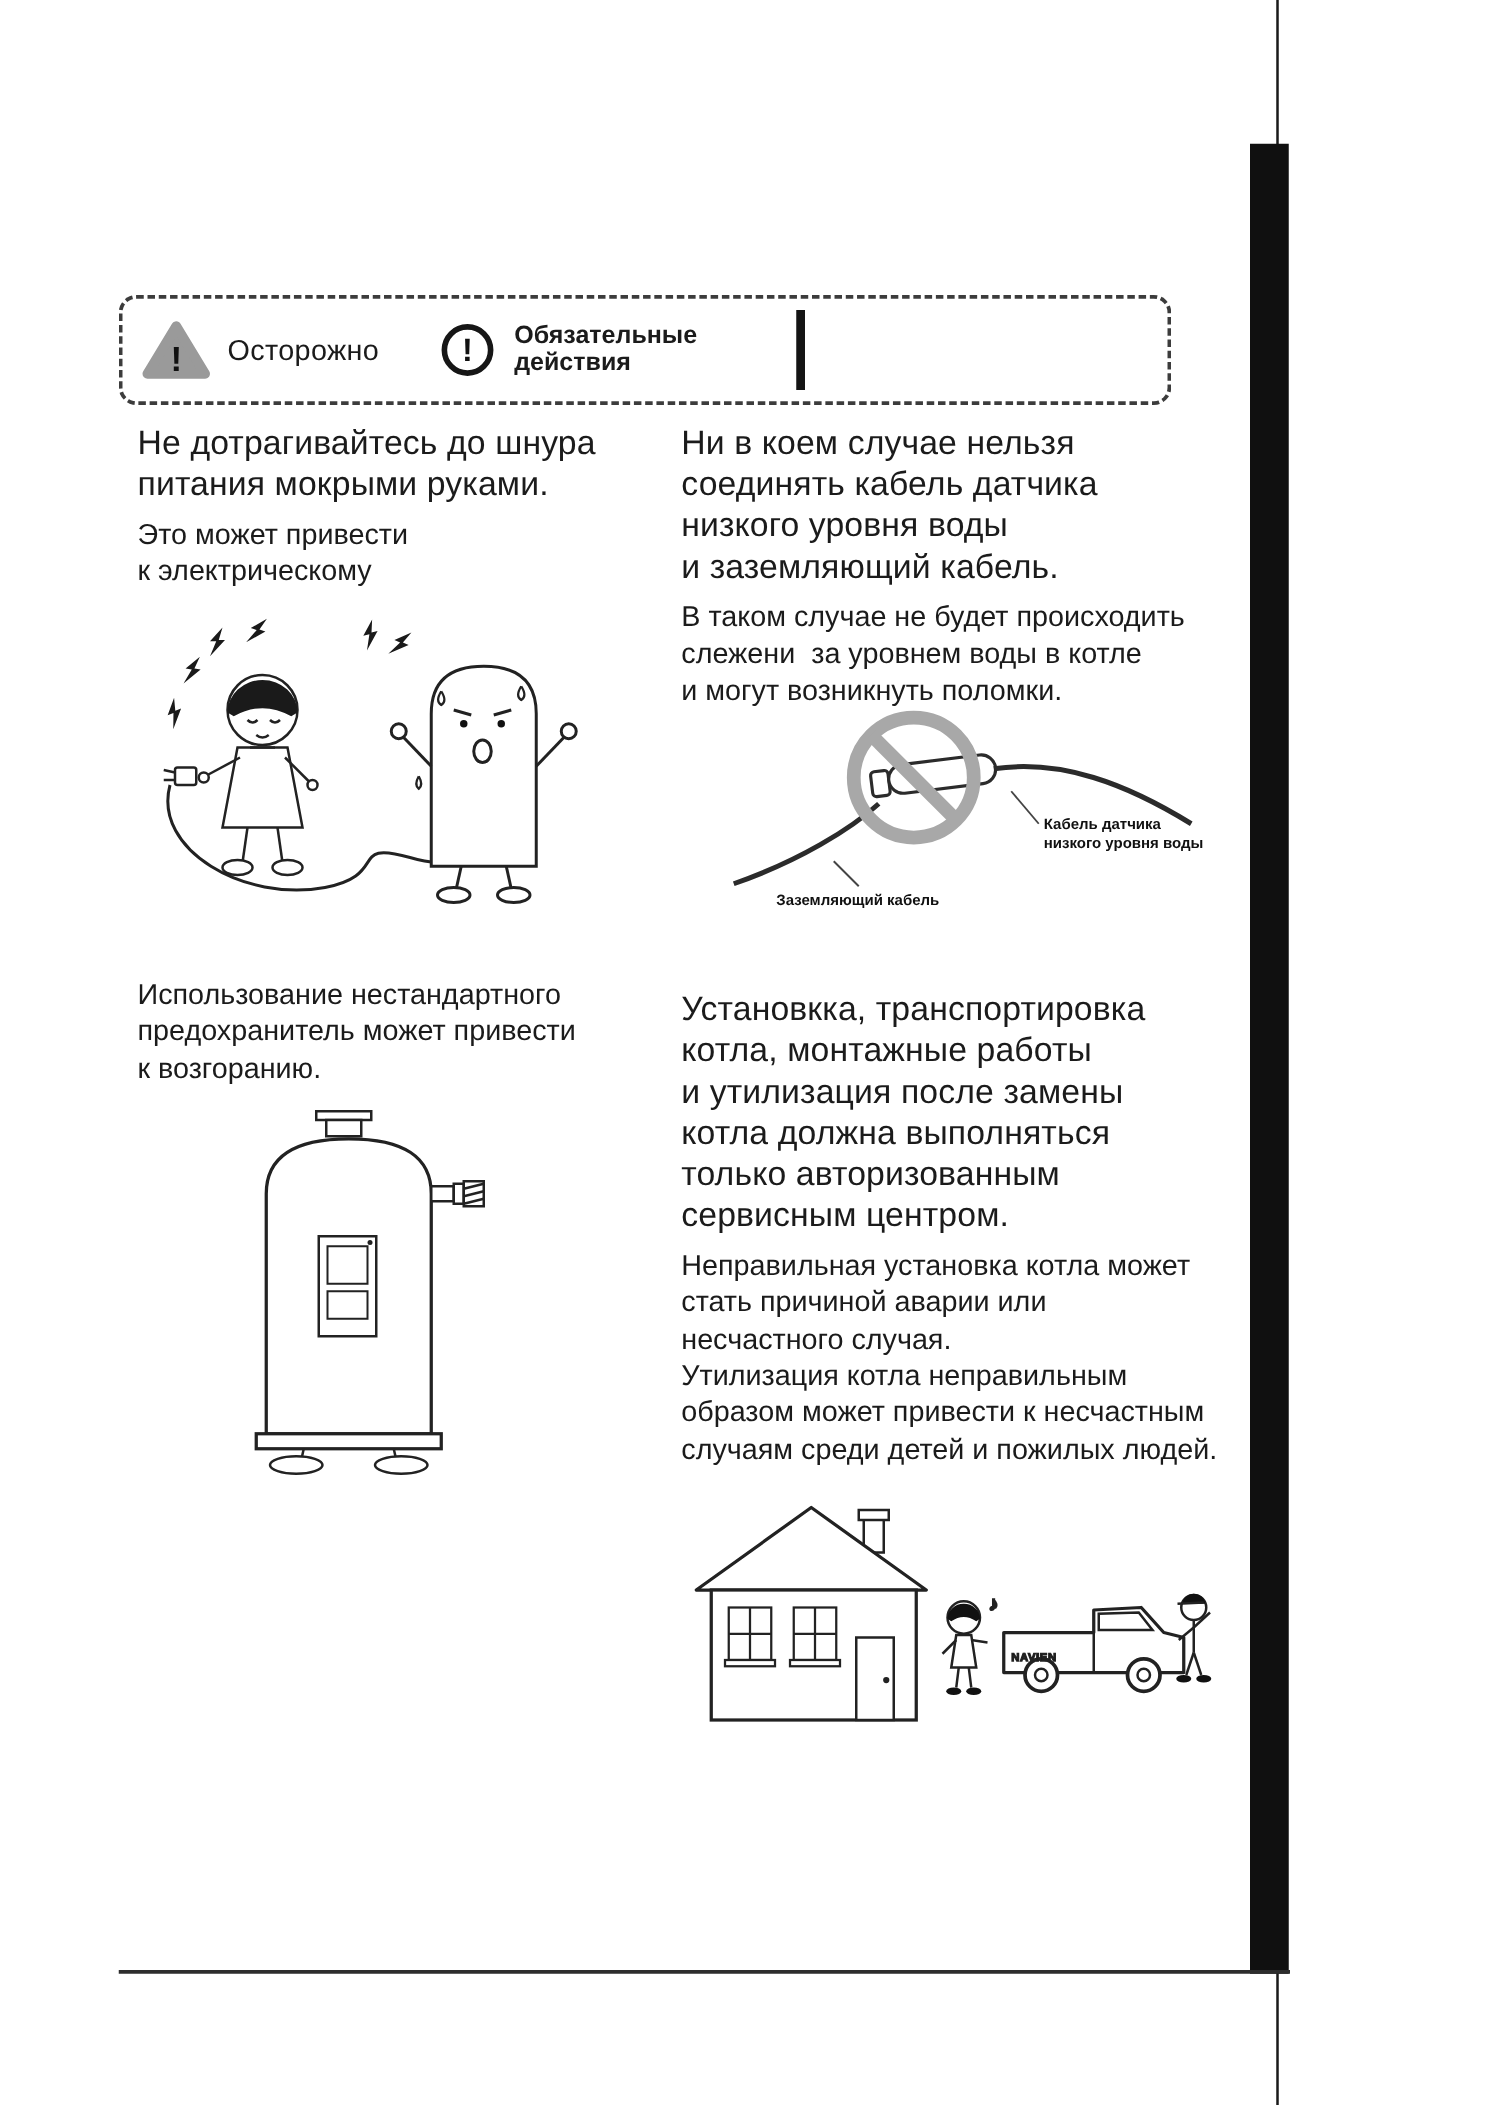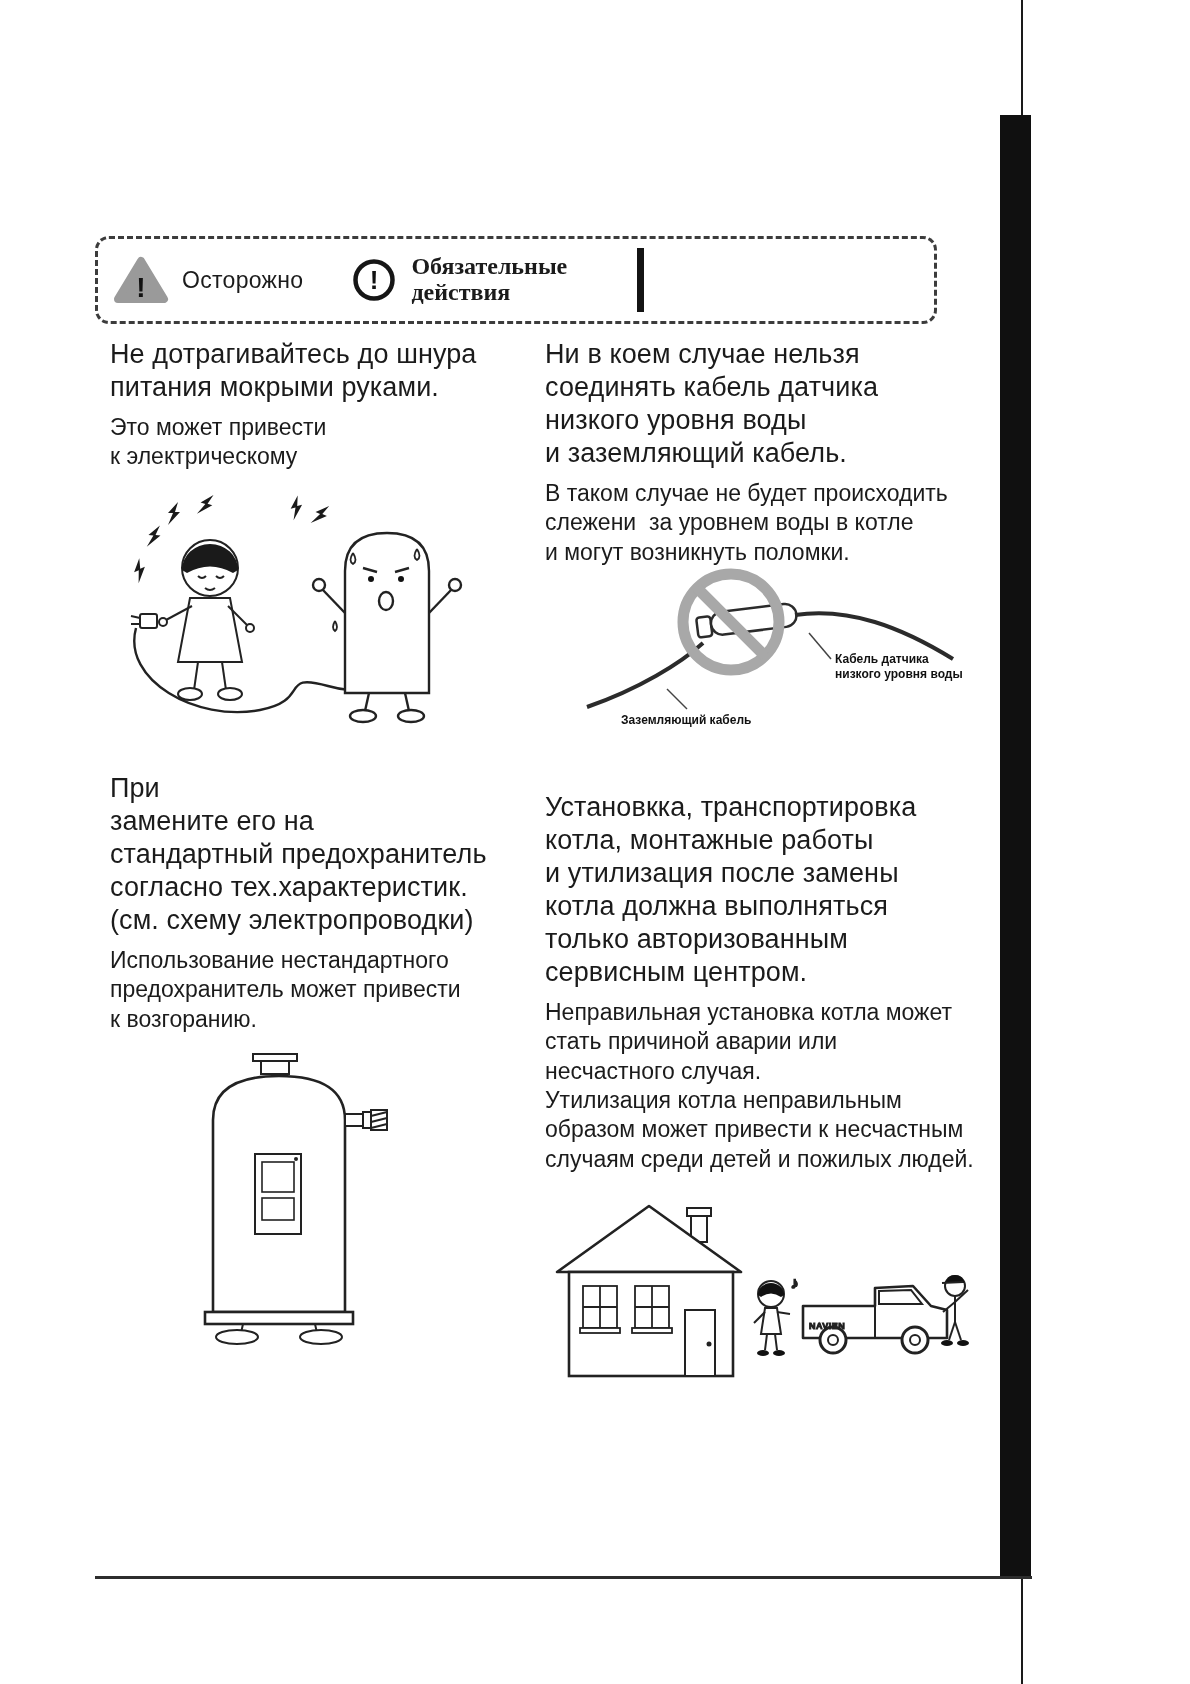--- a/index.html
+++ b/index.html
@@ -9,21 +9,21 @@
 
   .edge-line { position:absolute; left:1021px; top:0; width:2px; height:1684px; background:#1a1a1a; }
   .side-bar  { position:absolute; left:1000px; top:115px; width:31px; height:1464px; background:#101010; }
   .bottom-rule { position:absolute; left:95px; top:1576px; width:937px; height:3px; background:#2d2d2d; }
 
   
   .legend { position:absolute; left:95px; top:236px; width:842px; height:88px;
             border:3px dashed #3c3c3c; border-radius:14px;
             display:flex; align-items:center; padding:0 14px; gap:12px; background:#fff; }
   .caution-label { font-size:23px; letter-spacing:.3px; margin-right:34px; }
-  .mandatory-label { font-size:24px; font-weight:bold; line-height:1.08; white-space:pre-line; width:212px;font-family:Liberation Serif, serif; }
+  .mandatory-label { font-size:20px; font-weight:bold; line-height:1.08; white-space:pre-line; width:212px; }
   .legend-divider { width:7px; height:64px; background:#141414; margin:0 10px 0 2px; flex:none; }
   .legend-note { font-size:16px; line-height:1.18; white-space:pre-line; }
 
   
   .sec { position:absolute;margin-left:15px; }
   .sec-title { font-size:27px; font-weight:400; line-height:1.22; white-space:pre-wrap; letter-spacing:.1px; }
   .sec-body  { margin-top:9px; font-size:23px; line-height:1.28; white-space:pre-wrap; }
 
   #sec1 { left:95px;  top:338px; width:435px; }
   #sec2 { left:530px; top:338px; width:455px; }
@@ -156,25 +156,20 @@
         <line x1="252" y1="92" x2="230" y2="66" stroke="#444" stroke-width="1.5"></line>
         <text class="lbl" x="256" y="96">Кабель датчика</text>
         <text class="lbl" x="256" y="111">низкого уровня воды</text>
         <line x1="108" y1="142" x2="88" y2="122" stroke="#444" stroke-width="1.5"></line>
         <text class="lbl" x="42" y="157">Заземляющий кабель</text>
       </svg>
     </div>
   </section>
 
   <section class="sec" id="sec3">
-    <h2 class="sec-title">При
-замените его на
-стандартный предохранитель
-согласно тех.характеристик.
-(см. схему электропроводки)</h2>
     <p class="sec-body">Использование нестандартного
 предохранитель может привести
 к возгоранию.</p>
     <div class="ill-c">
       <svg width="230" height="295" viewBox="0 0 230 295">
         <g stroke="#222" fill="#fff">
           <rect x="88" y="4" width="44" height="7" stroke-width="2"></rect>
           <rect x="96" y="11" width="28" height="13" stroke-width="2"></rect>
           <path d="M48,262 L48,70 Q48,26 114,26 Q180,26 180,70 L180,262 Z" stroke-width="2.6"></path>
           <g>

